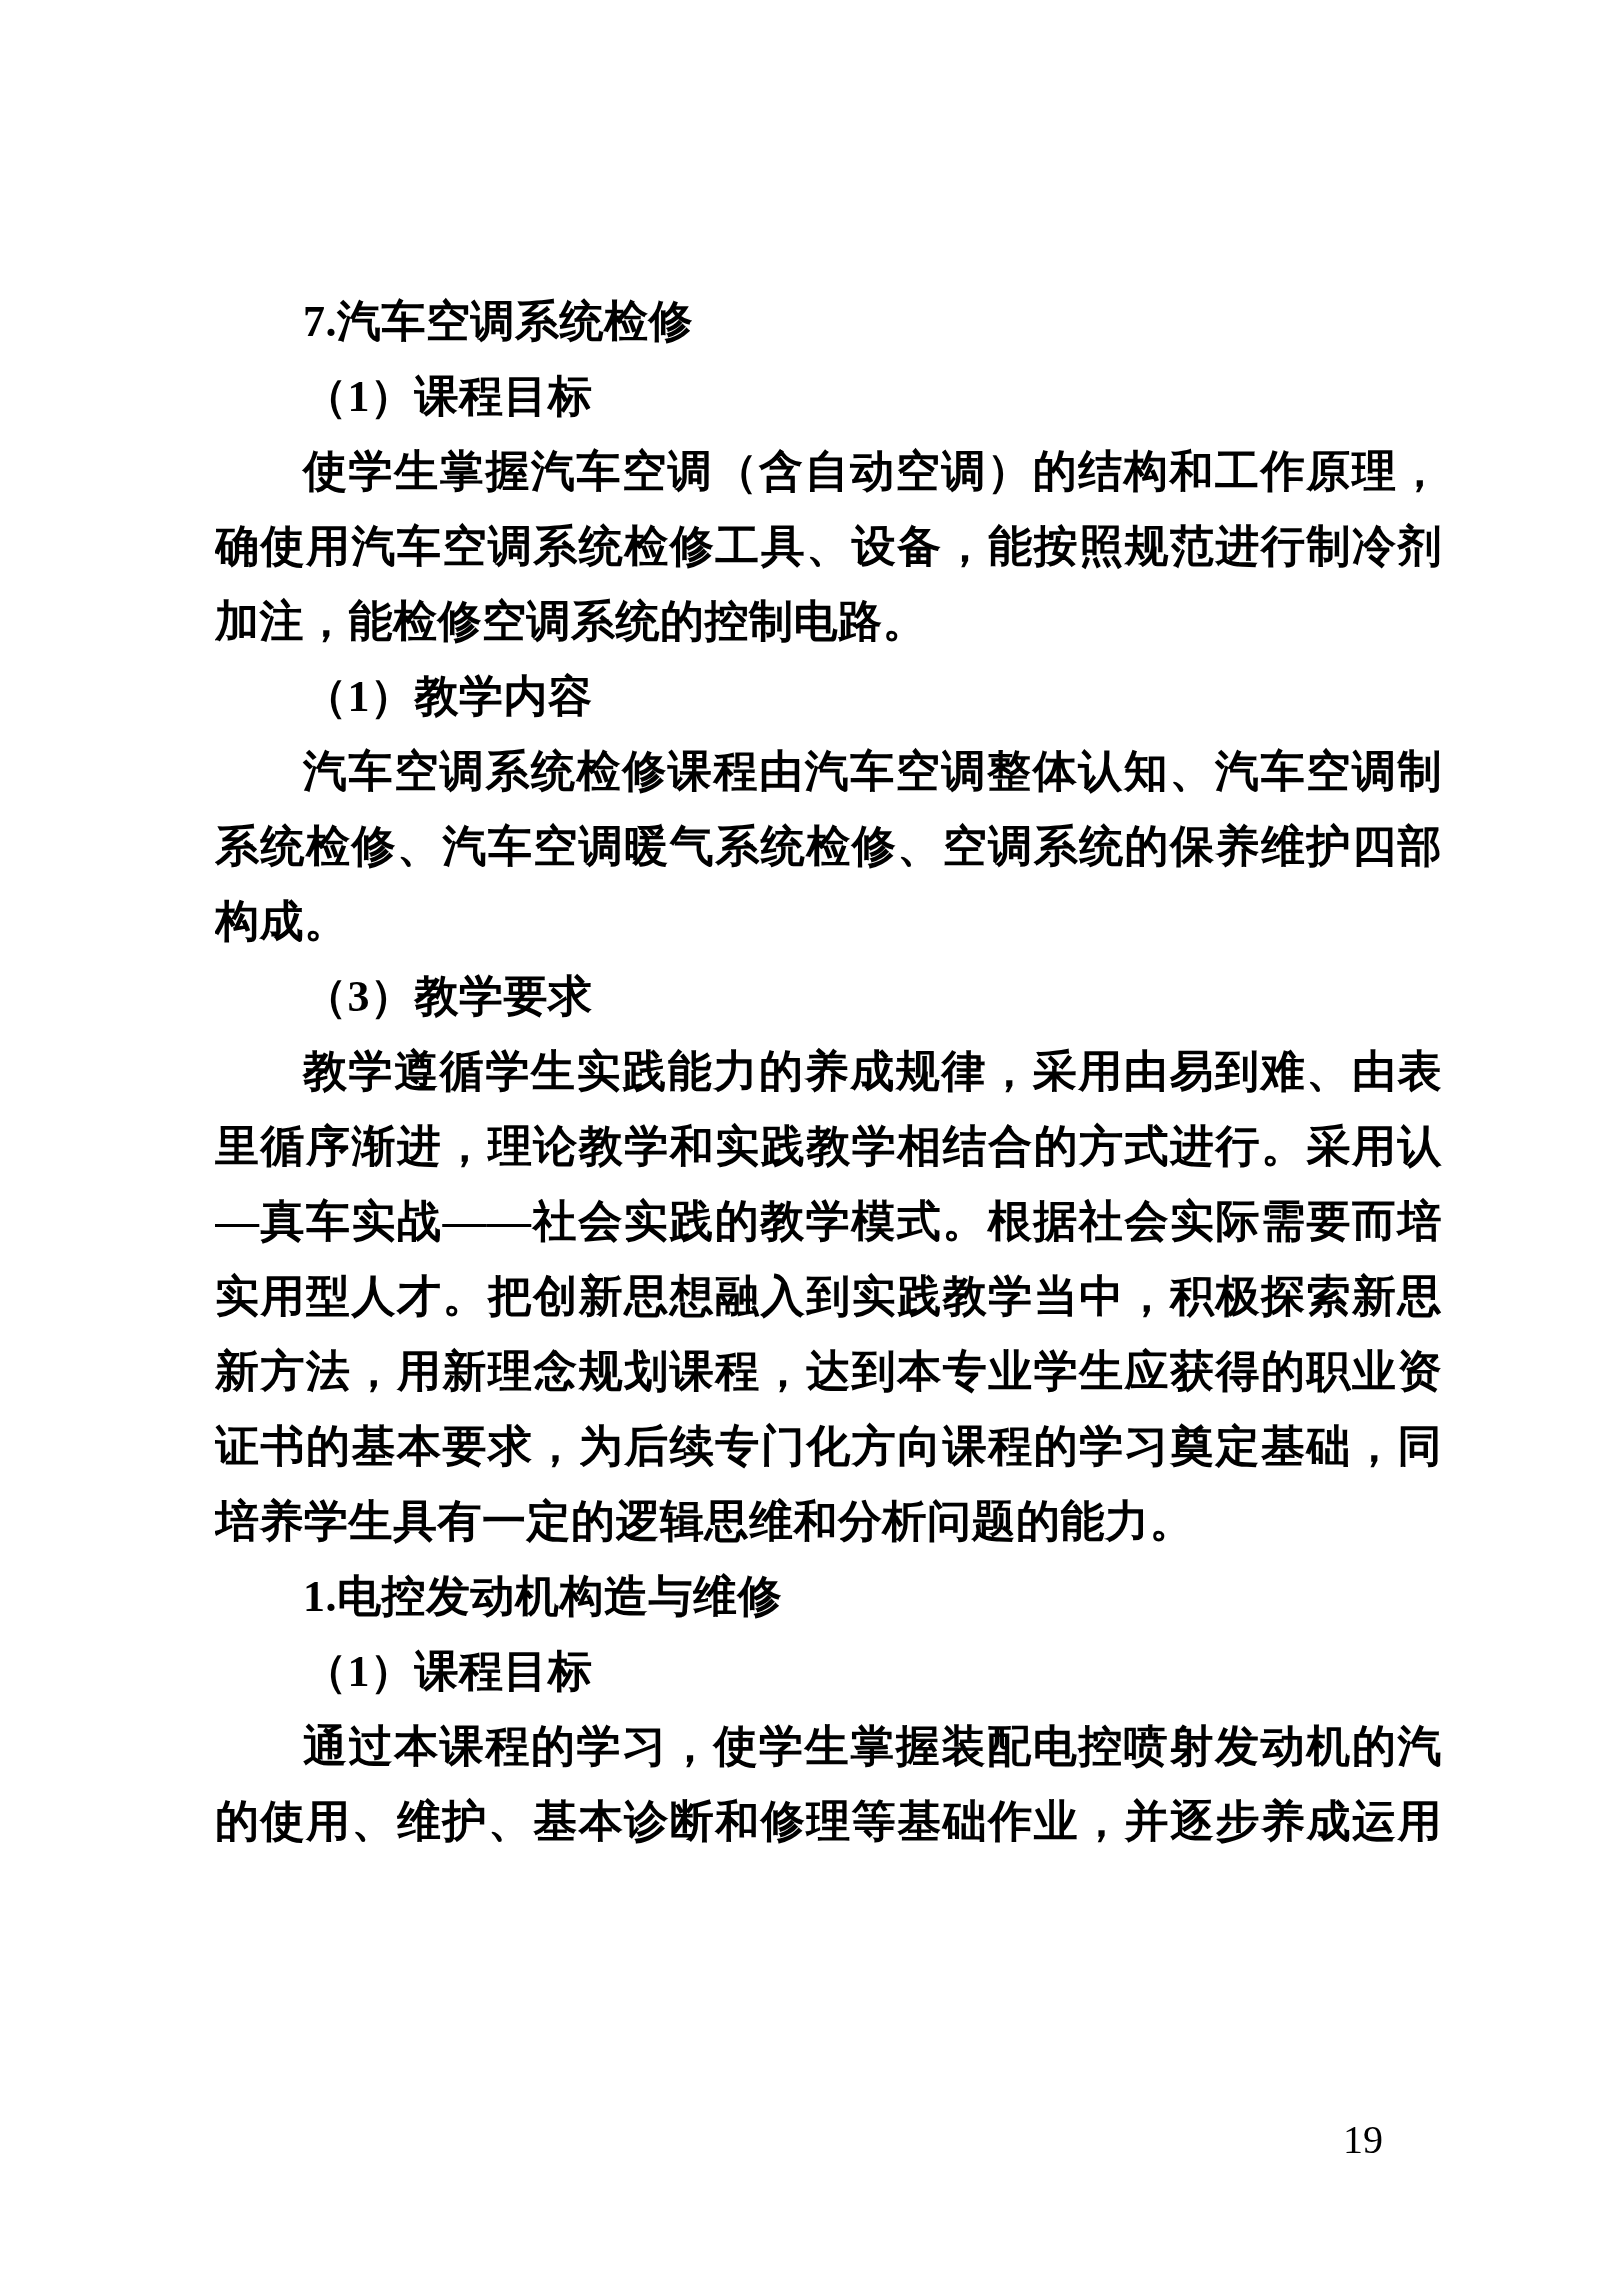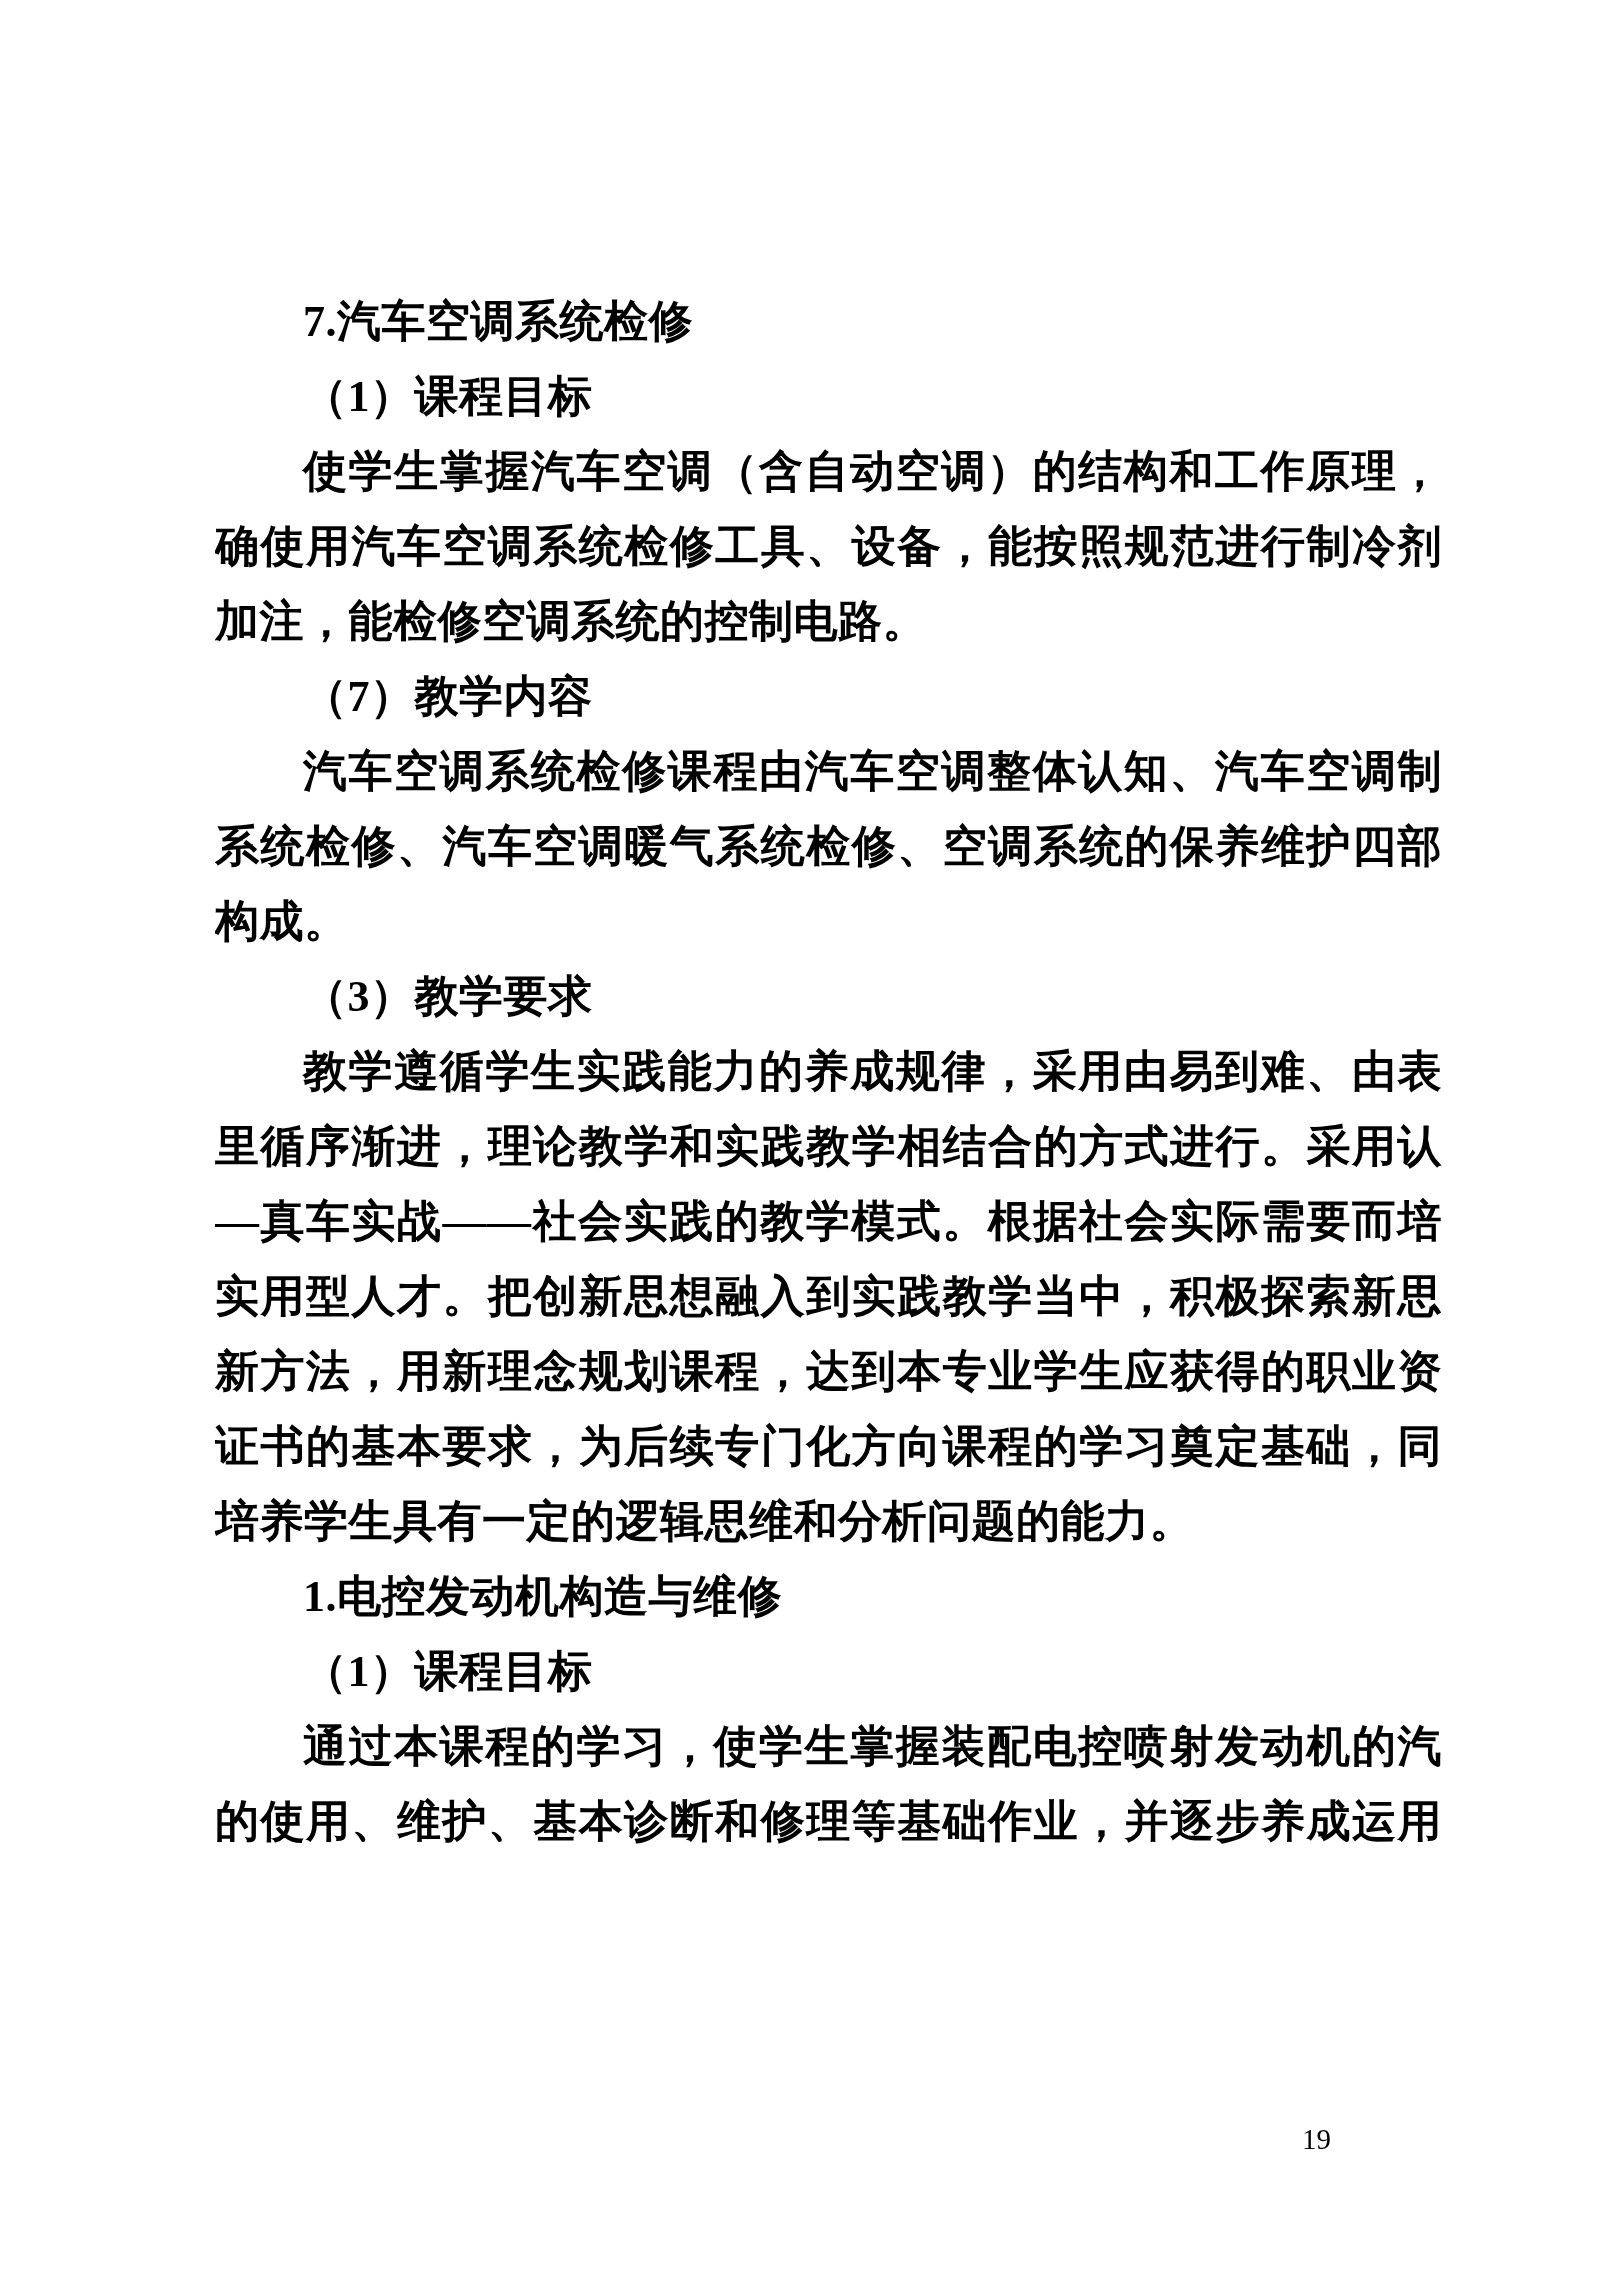--- a/index.html
+++ b/index.html
@@ -28,37 +28,37 @@
     font-weight: bold;
   }
   .line.h { font-weight: bold; }
   .line.indent { padding-left: 88px; }
   .line.just {
     text-align: justify;
     text-align-last: justify;
   }
   .page-number {
     position: absolute;
-    left: 1302px;
+    left: 1343px;
     top: 2115px;
-    font-size: 29px;
+    font-size: 40px;
     line-height: 49px;
   }
 </style>
 </head>
 <body>
 
 <div class="page">
   <div class="text-block">
       <div class="line h indent">7.汽车空调系统检修</div>
       <div class="line indent">（1）课程目标</div>
       <div class="line indent just">使学生掌握汽车空调（含自动空调）的结构和工作原理，正</div>
       <div class="line just">确使用汽车空调系统检修工具、设备，能按照规范进行制冷剂的</div>
       <div class="line">加注，能检修空调系统的控制电路。</div>
-      <div class="line indent">（7）教学内容</div>
+      <div class="line indent">（1）教学内容</div>
       <div class="line indent just">汽车空调系统检修课程由汽车空调整体认知、汽车空调制冷</div>
       <div class="line just">系统检修、汽车空调暖气系统检修、空调系统的保养维护四部分</div>
       <div class="line">构成。</div>
       <div class="line indent">（3）教学要求</div>
       <div class="line indent just">教学遵循学生实践能力的养成规律，采用由易到难、由表及</div>
       <div class="line just">里循序渐进，理论教学和实践教学相结合的方式进行。采用认识</div>
       <div class="line just">—真车实战——社会实践的教学模式。根据社会实际需要而培养</div>
       <div class="line just">实用型人才。把创新思想融入到实践教学当中，积极探索新思路、</div>
       <div class="line just">新方法，用新理念规划课程，达到本专业学生应获得的职业资格</div>
       <div class="line just">证书的基本要求，为后续专门化方向课程的学习奠定基础，同时</div>

